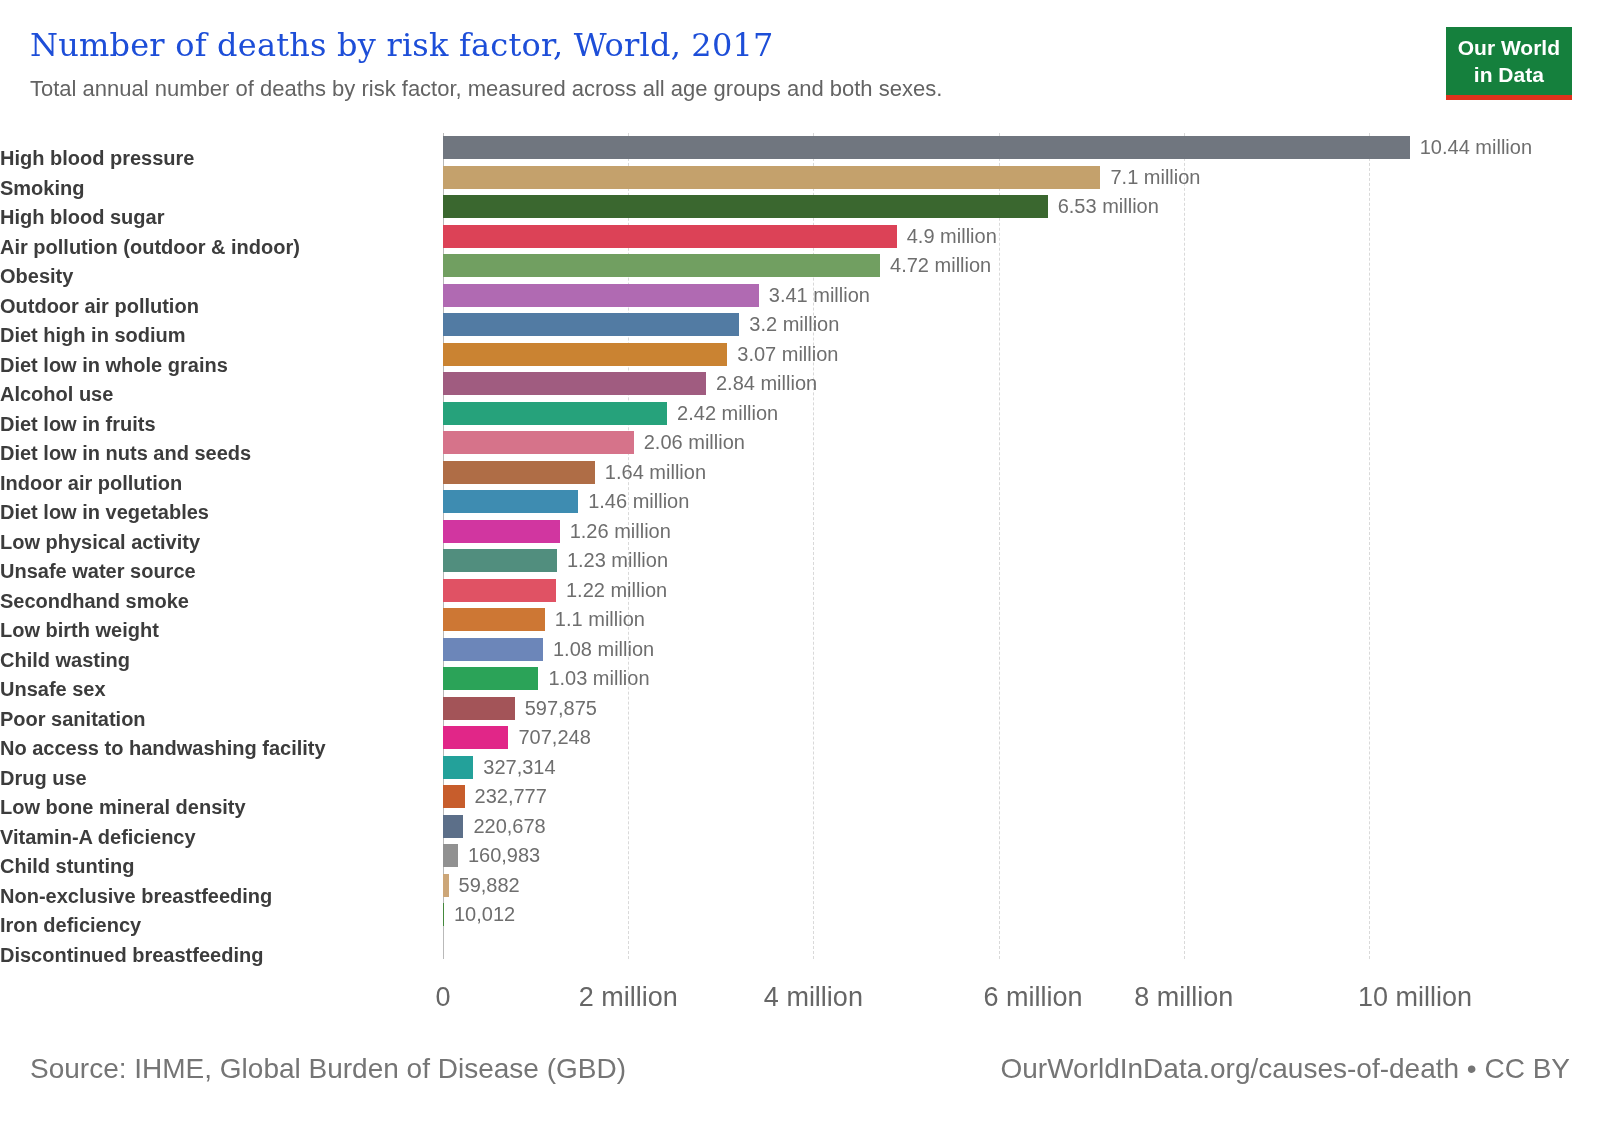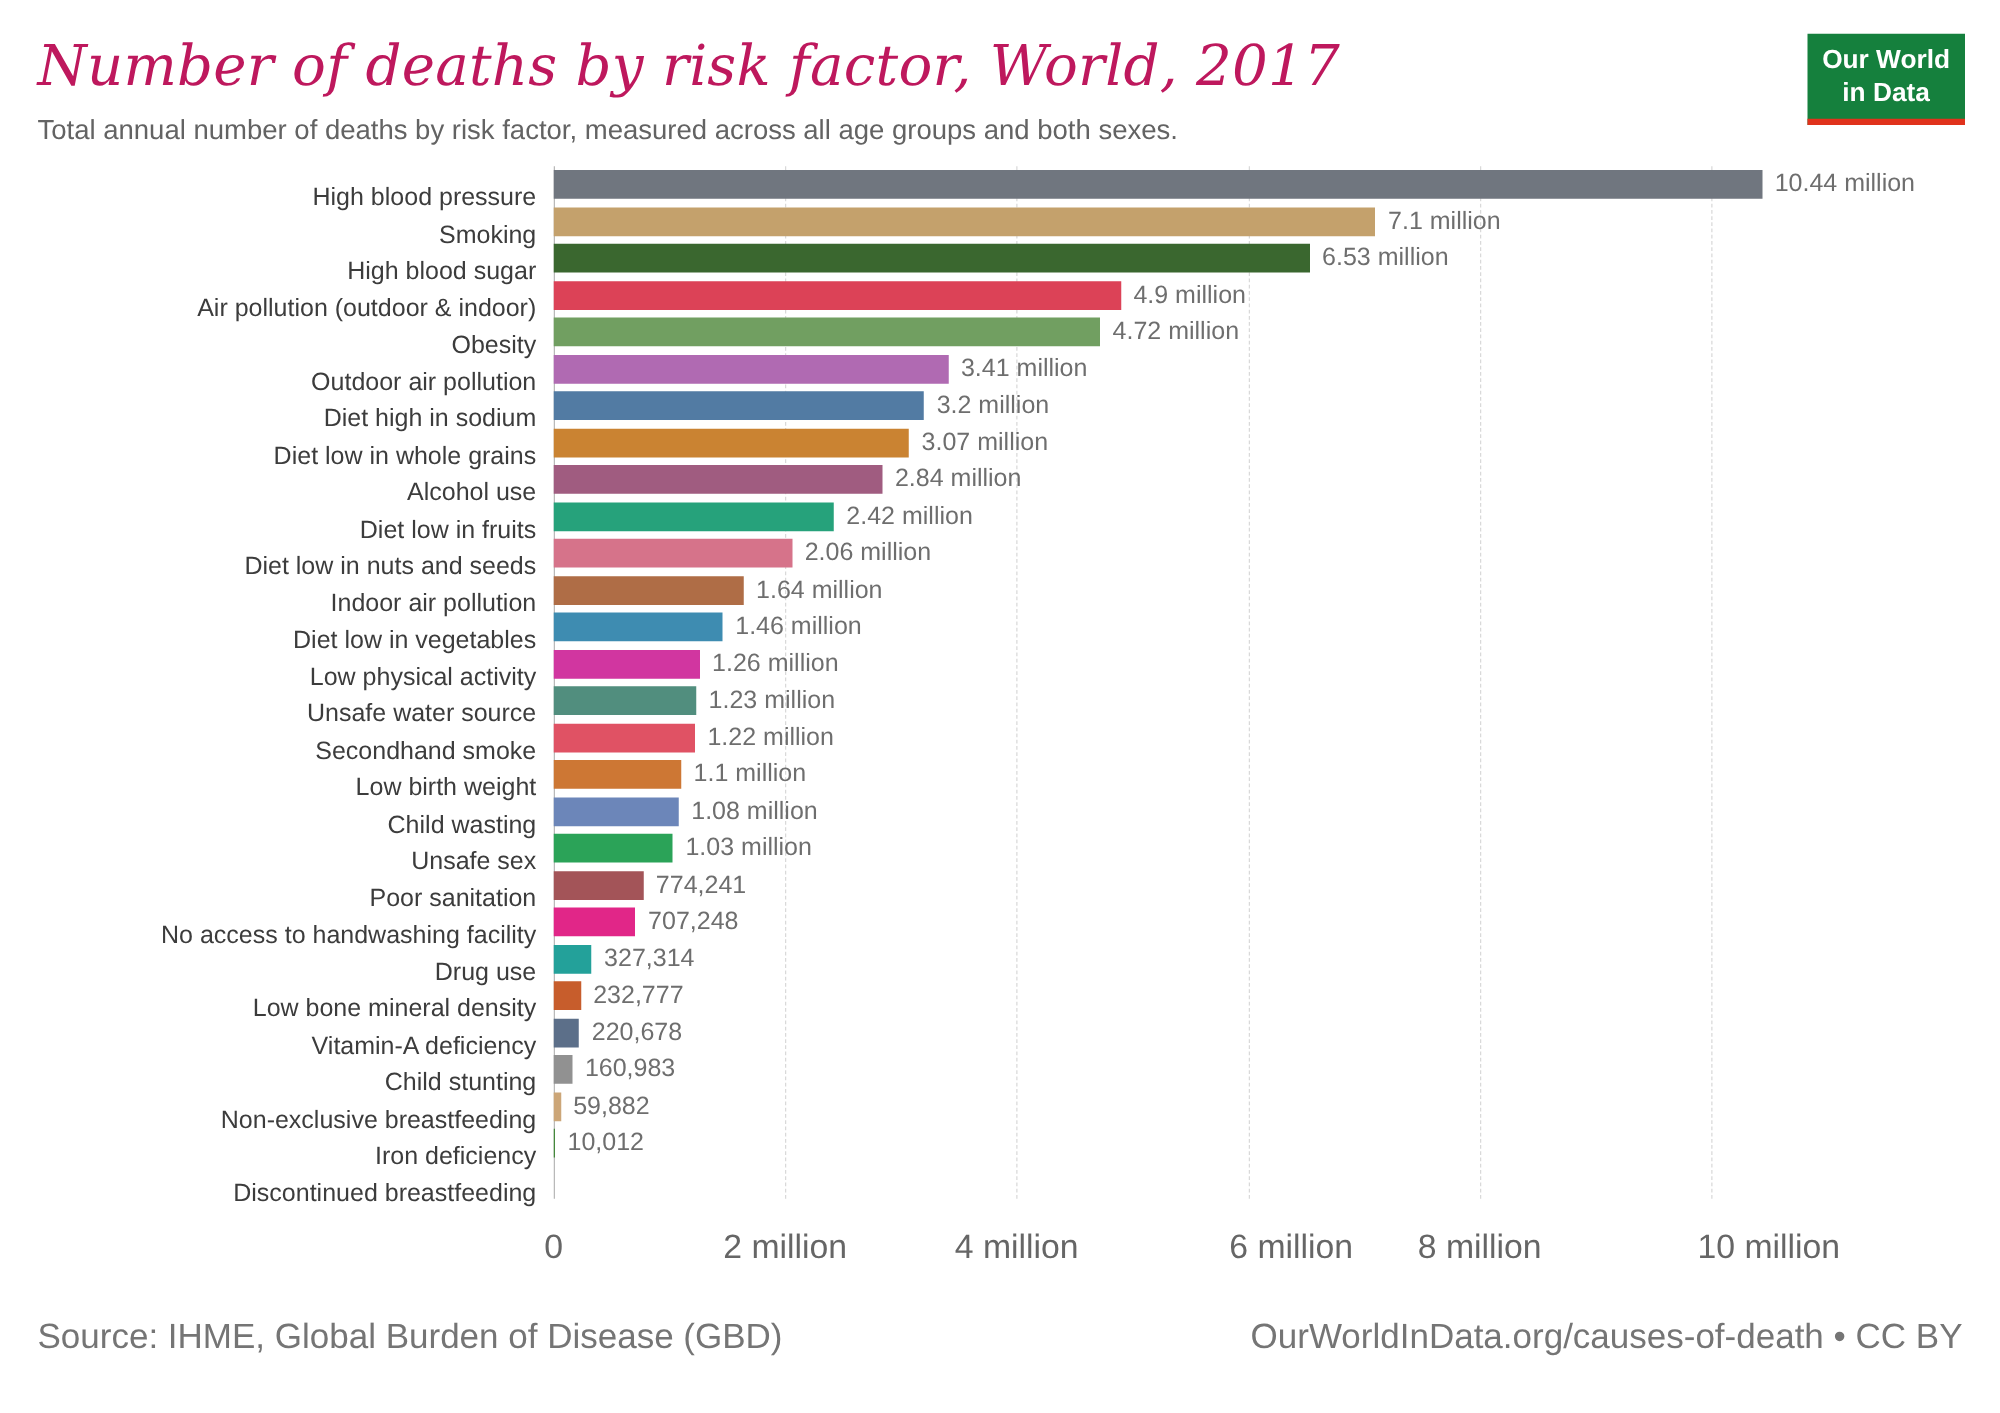--- a/index.html
+++ b/index.html
@@ -1,32 +1,32 @@
 <!DOCTYPE html>
 <html><head>
 <meta charset="utf-8">
 <style>
   * { margin:0; padding:0; box-sizing:border-box; }
   html,body { width:1600px; height:1130px; background:#ffffff; overflow:hidden;
               font-family:"Liberation Sans", sans-serif; position:relative; }
 
   .header { position:absolute; left:30px; top:26px; }
-  .title { font-family:"DejaVu Serif","Liberation Serif",serif; font-size:45px;
-           color:#be185d; letter-spacing:0.2px;font-style:italic; }
+  .title { font-family:"DejaVu Serif","Liberation Serif",serif; font-size:32px;
+           color:#1d4ed8; letter-spacing:0.2px; }
   .subtitle { margin-top:12px; font-size:22px; color:#636363; }
 
   .owid-logo { position:absolute; top:27px; right:28px; background:#15803d;
                border-bottom:5px solid #e0321c; color:#ffffff; text-align:center;
                padding:8px 12px 6px 12px; font-size:21px; font-weight:700; line-height:1.28;
                cursor:pointer; }
 
   
   .labels-col { position:absolute; left:0; top:144px; width:429px; }
-  .cat-label { height:29.5px; line-height:29.5px; text-align:right; font-size:20px;
-               font-weight:400; color:#3c3c3c; white-space:nowrap; }
+  .cat-label { height:29.5px; line-height:29.5px; font-size:20px;
+               font-weight:700; color:#3c3c3c; white-space:nowrap; }
 
   
   .chart-area { position:absolute; left:443px; top:133px; width:1127px; height:826px;text-align:right; }
   .axis-line { position:absolute; left:0; top:0; width:1px; height:100%; background:#b9b9b9; }
   .gridline { position:absolute; top:0; width:0; height:100%; border-left:1px dashed #d9d9d9; }
 
   .bar-row { height:29.5px; display:flex; align-items:center; position:relative; }
   .bar { height:23px; flex:0 0 auto; }
   .value-label { font-size:20px; color:#6e6e6e; margin-left:10px; white-space:nowrap; }
 
@@ -179,21 +179,21 @@
     <div class="value-label">1.08 million</div>
   </div>
 
   <div class="bar-row">
     <div class="bar" style="width: 95.378px; background: rgb(43, 163, 88);"></div>
     <div class="value-label">1.03 million</div>
   </div>
 
   <div class="bar-row">
     <div class="bar" style="width: 71.6947px; background: rgb(163, 84, 88);"></div>
-    <div class="value-label">774,241</div>
+    <div class="value-label">597,875</div>
   </div>
 
   <div class="bar-row">
     <div class="bar" style="width: 65.4912px; background: rgb(225, 38, 136);"></div>
     <div class="value-label">707,248</div>
   </div>
 
 
   <div class="bar-row">
     <div class="bar" style="width: 30.3093px; background: rgb(35, 161, 154);"></div>

